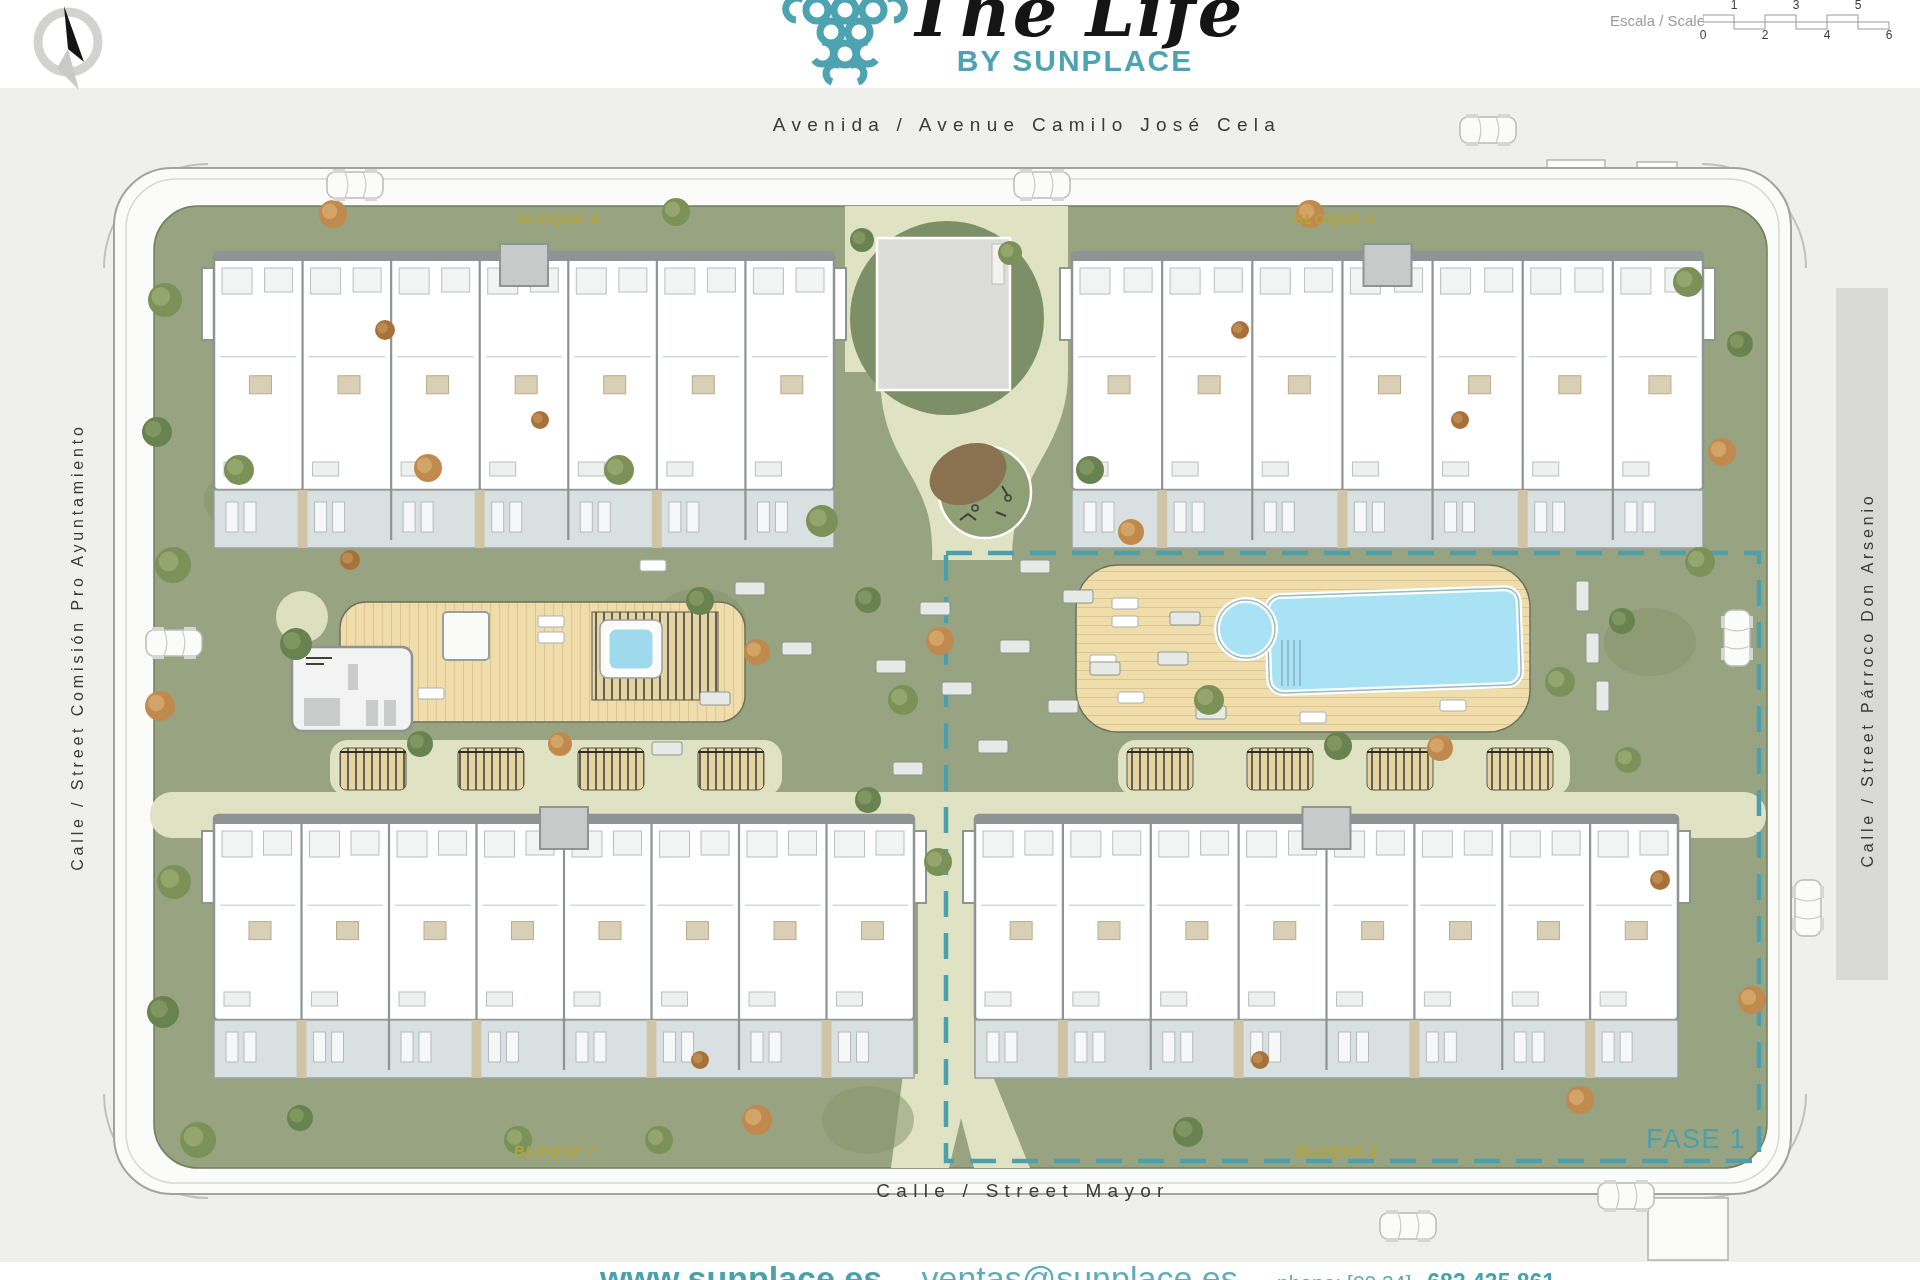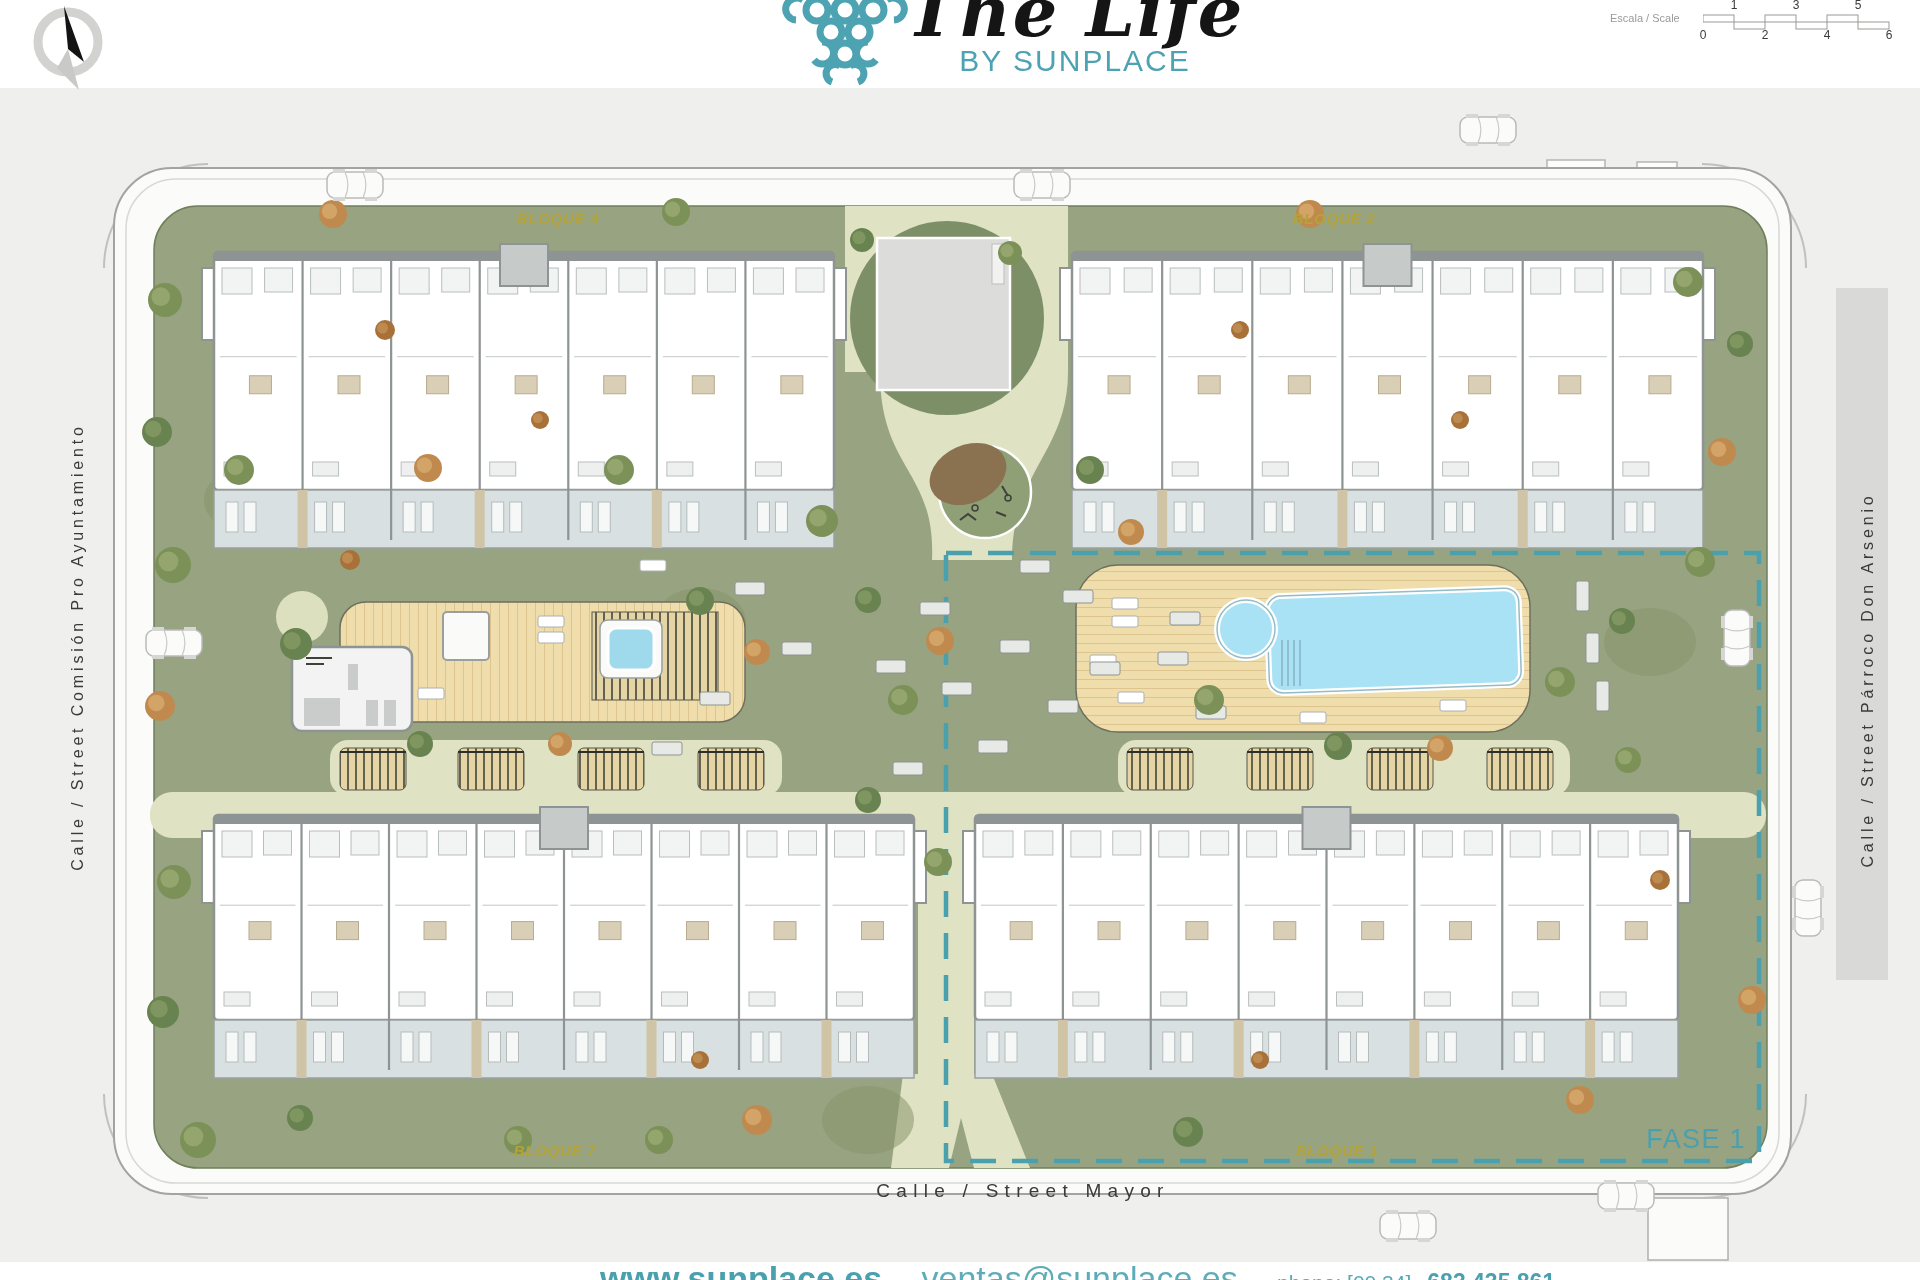--- a/index.html
+++ b/index.html
@@ -3,22 +3,22 @@
 <meta charset="utf-8">
 <style>
   html,body{margin:0;padding:0;background:#ffffff;}
   .page{position:relative;width:1920px;height:1280px;overflow:hidden;background:#ffffff;
         font-family:"Liberation Sans",sans-serif;}
   .abs{position:absolute;}
   .center{text-align:center;}
   
   .logo-title{font-family:"DejaVu Serif",serif;font-style:italic;font-weight:700;
               font-size:70px;color:#151515;letter-spacing:2px;}
-  .logo-sub{font-size:30px;letter-spacing:2px;color:#4DA3B1;font-weight:400;}
-  .scale-label{font-size:11px;color:#9a9a9a;}
+  .logo-sub{font-size:30px;letter-spacing:2px;color:#4DA3B1;font-weight:700;}
+  .scale-label{font-size:15px;color:#9a9a9a;}
   .scale-num{position:absolute;font-size:12px;color:#3a3a3a;transform:translateX(-50%);}
   
   .street{font-size:19px;color:#3a3a3a;letter-spacing:0.33em;white-space:nowrap;}
   .street-v{font-size:16px;color:#3a3a3a;letter-spacing:0.24em;white-space:nowrap;
              transform:translate(-50%,-50%) rotate(-90deg);}
   
   .bloque{font-size:15px;font-weight:700;color:#B3A339;letter-spacing:0.05em;font-style:italic;}
   .fase{font-size:27px;font-weight:400;color:#4BA0AE;letter-spacing:0.05em;text-align:right;}
   
   .footer{white-space:nowrap;color:#4BA0AE;display:flex;align-items:baseline;gap:16px;}
@@ -703,20 +703,21 @@
     </svg>
     <span class="scale-num" style="left:31px;top:-2px">1</span>
     <span class="scale-num" style="left:93px;top:-2px">3</span>
     <span class="scale-num" style="left:155px;top:-2px">5</span>
     <span class="scale-num" style="left:0px;top:28px">0</span>
     <span class="scale-num" style="left:62px;top:28px">2</span>
     <span class="scale-num" style="left:124px;top:28px">4</span>
     <span class="scale-num" style="left:186px;top:28px">6</span>
   </div>
 
+  <div class="abs street center" style="left:707px;top:114px;width:640px">Avenida / Avenue Camilo José Cela</div>
   <div class="abs street-v" style="left:78px;top:647px">Calle / Street Comisión Pro Ayuntamiento</div>
   <div class="abs street-v" style="left:1868px;top:680px">Calle / Street Párroco Don Arsenio</div>
   <div class="abs street center" style="left:823px;top:1180px;width:400px">Calle / Street Mayor</div>
 
   <div class="abs bloque center" style="left:458px;top:210px;width:200px">BLOQUE 4</div>
   <div class="abs bloque center" style="left:1234px;top:210px;width:200px">BLOQUE 2</div>
   <div class="abs bloque center" style="left:455px;top:1142px;width:200px">BLOQUE 7</div>
   <div class="abs bloque center" style="left:1237px;top:1142px;width:200px">BLOQUE 1</div>
   <div class="abs fase" style="left:1546px;top:1124px;width:200px">FASE 1</div>
 

